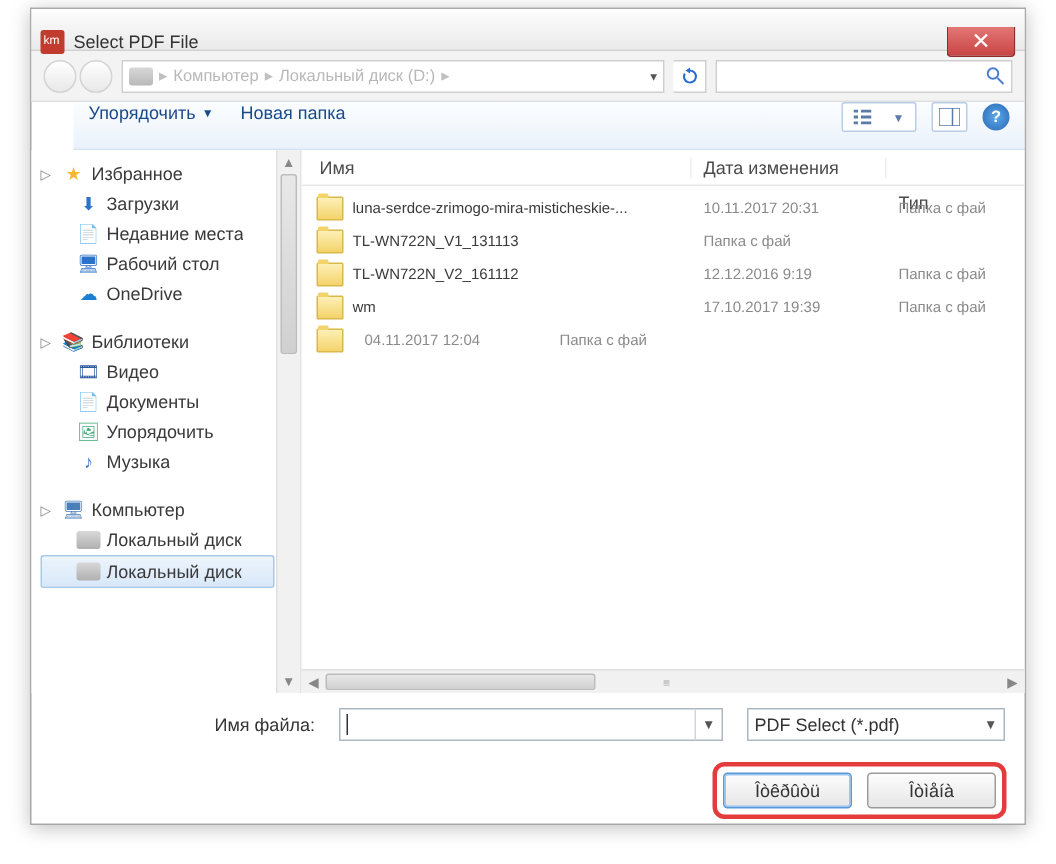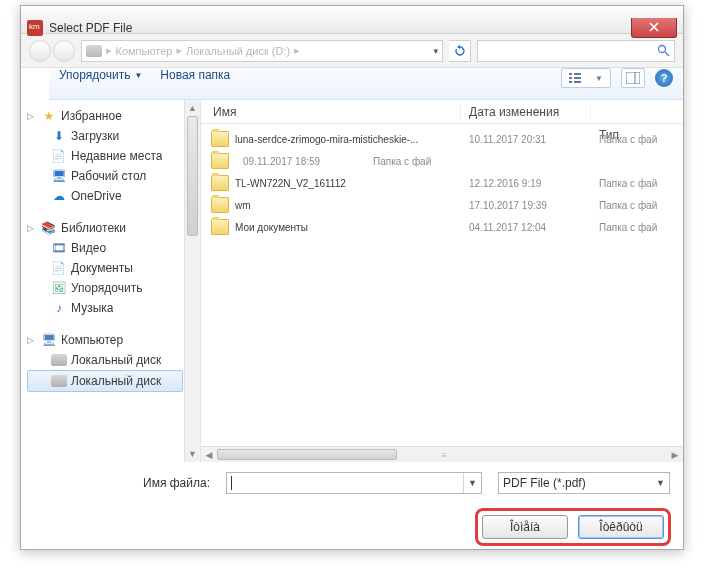--- a/index.html
+++ b/index.html
@@ -257,38 +257,37 @@
       </div>
       <div class="rows">
         <div class="row">
             <div class="rico folder-ico"></div>
             <div class="rname">luna-serdce-zrimogo-mira-misticheskie-...</div>
             <div class="rdate">10.11.2017 20:31</div>
             <div class="rtype">Папка с фай</div>
           </div>
         <div class="row">
             <div class="rico folder-ico"></div>
-            <div class="rdate">09.11.2017 18:59</div>
+            <div class="rname">TL-WN722N_V1_131113</div>
             <div class="rtype">Папка с фай</div>
           </div>
         <div class="row">
             <div class="rico folder-ico"></div>
             <div class="rname">TL-WN722N_V2_161112</div>
             <div class="rdate">12.12.2016 9:19</div>
             <div class="rtype">Папка с фай</div>
           </div>
         <div class="row">
             <div class="rico folder-ico"></div>
             <div class="rname">wm</div>
             <div class="rdate">17.10.2017 19:39</div>
             <div class="rtype">Папка с фай</div>
           </div>
         <div class="row">
             <div class="rico folder-ico"></div>
-            <div class="rname">Мои документы</div>
             <div class="rdate">04.11.2017 12:04</div>
             <div class="rtype">Папка с фай</div>
           </div>
       </div>
       <div class="hscroll">
         <div class="har">◀</div>
         <div class="htrack">
             <div class="hthumb"></div>
             <div class="hgrip">≡</div>
           </div>
@@ -299,23 +298,23 @@
 
   <div class="footer">
     <div class="fn-row">
       <span class="fn-label">Имя файла:</span>
       <div class="fn-input">
         <span class="caret"></span>
         <span></span>
         <span class="dd">▼</span>
       </div>
       <div class="ft-select">
-        <span>PDF File (*.pdf)</span>
+        <span>PDF Select (*.pdf)</span>
         <span class="dd">▼</span>
       </div>
     </div>
     <div class="btn-row">
+      <div class="winbtn def">Îòêðûòü</div>
       <div class="winbtn">Îòìåíà</div>
-      <div class="winbtn def">Îòêðûòü</div>
     </div>
   </div>
 
 </div>
 
 </body></html>

